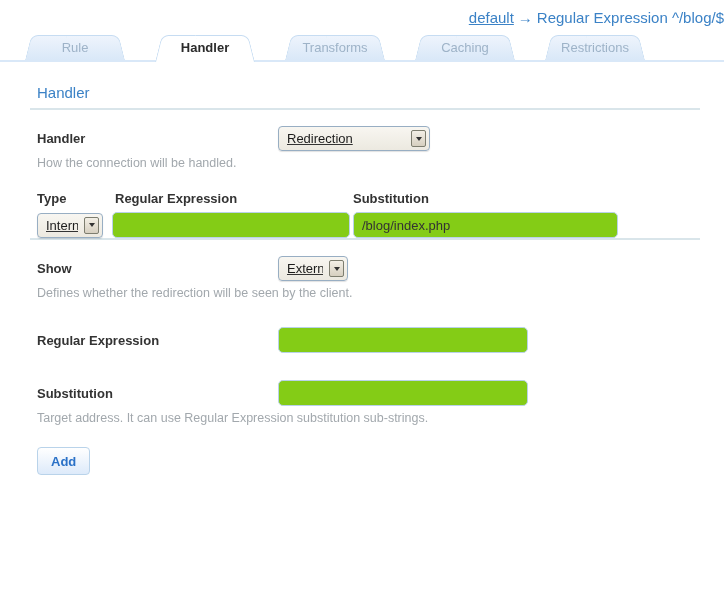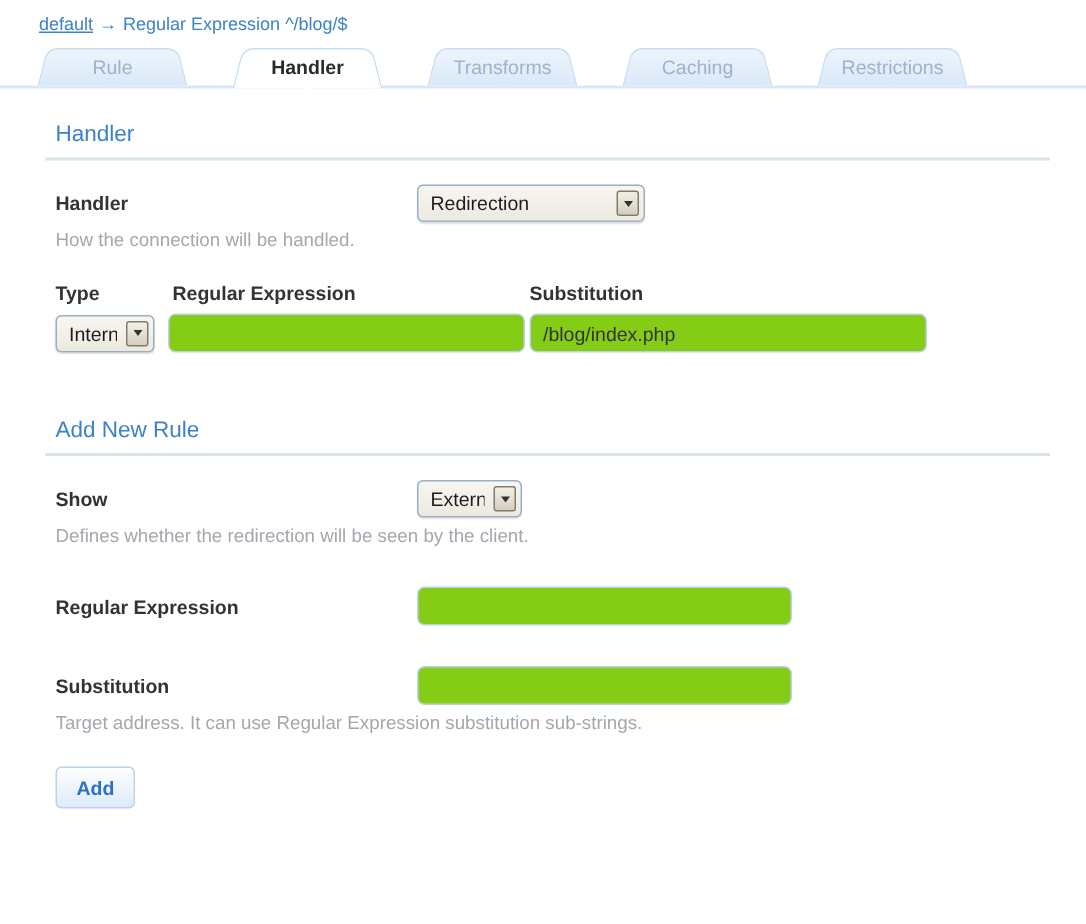--- a/index.html
+++ b/index.html
@@ -5,21 +5,21 @@
   * { box-sizing: border-box; }
   html, body { margin:0; padding:0; }
   body {
     width:724px; height:616px; overflow:hidden;
     background:#ffffff;
     font-family:"Liberation Sans", sans-serif;
     font-size:13px; color:#333;
   }
 
   
-  .breadcrumb { padding:9px 0 0 26px; font-size:12px; color:#3b82c6; }
+  .breadcrumb { padding:9px 0 0 26px; font-size:15px; color:#3b82c6;text-align:right; }
   .breadcrumb a { color:#3b82c6; text-decoration:underline; cursor:pointer; }
   .breadcrumb .sep { margin:0 4px; }
 
   
   .tabs {
     display:flex; align-items:flex-end;
     padding-left:25px; margin-top:8px;
     height:28px; border-bottom:2px solid #d9e8f8;gap:24px;
   }
   .tab { position:relative; width:100px; height:25px; margin-right:6px; cursor:pointer; }
@@ -53,20 +53,21 @@
   .help a { color:#3b82c6; text-decoration:underline; cursor:pointer; }
 
   
   .select {
     display:inline-flex; align-items:center;
     height:25px; padding:0 3px 0 8px;
     border:1px solid #98aec3; border-radius:4px;
     background:linear-gradient(#f8f6f1,#ece9e0);
     box-shadow:0 1px 1px rgba(0,0,0,0.12);
     cursor:pointer;
+    text-decoration:underline;
   }
   .select .select-label { flex:1; font-size:13px; color:#1c1c1c; white-space:nowrap; overflow:hidden; }
   .select .select-btn {
     width:15px; height:17px; margin-left:6px; flex:none;
     border:1px solid #7d7d6f; border-radius:2px;
     background:linear-gradient(#f3efe6,#d6cfc0);
     display:flex; align-items:center; justify-content:center;
   }
   .arrow-down {
     width:0; height:0;
@@ -172,21 +173,20 @@
         <input type="text" class="text-input input-regex" value="" style="">
       </div>
       <div class="col-subst">
         <input type="text" class="text-input input-subst" value="/blog/index.php" style="">
       </div>
     </div>
   </div>
 </div>
 
 <div>
-  <h2 class="section-heading gap-add-section">Add New Rule</h2>
   <div class="section-line"></div>
 
   <div class="form-row gap-row">
     <div class="row-main">
       <div class="row-label">Show</div>
       <div class="select w-show">
         <span class="select-label">External</span>
         <span class="select-btn">
             <span class="arrow-down"></span>
           </span>

